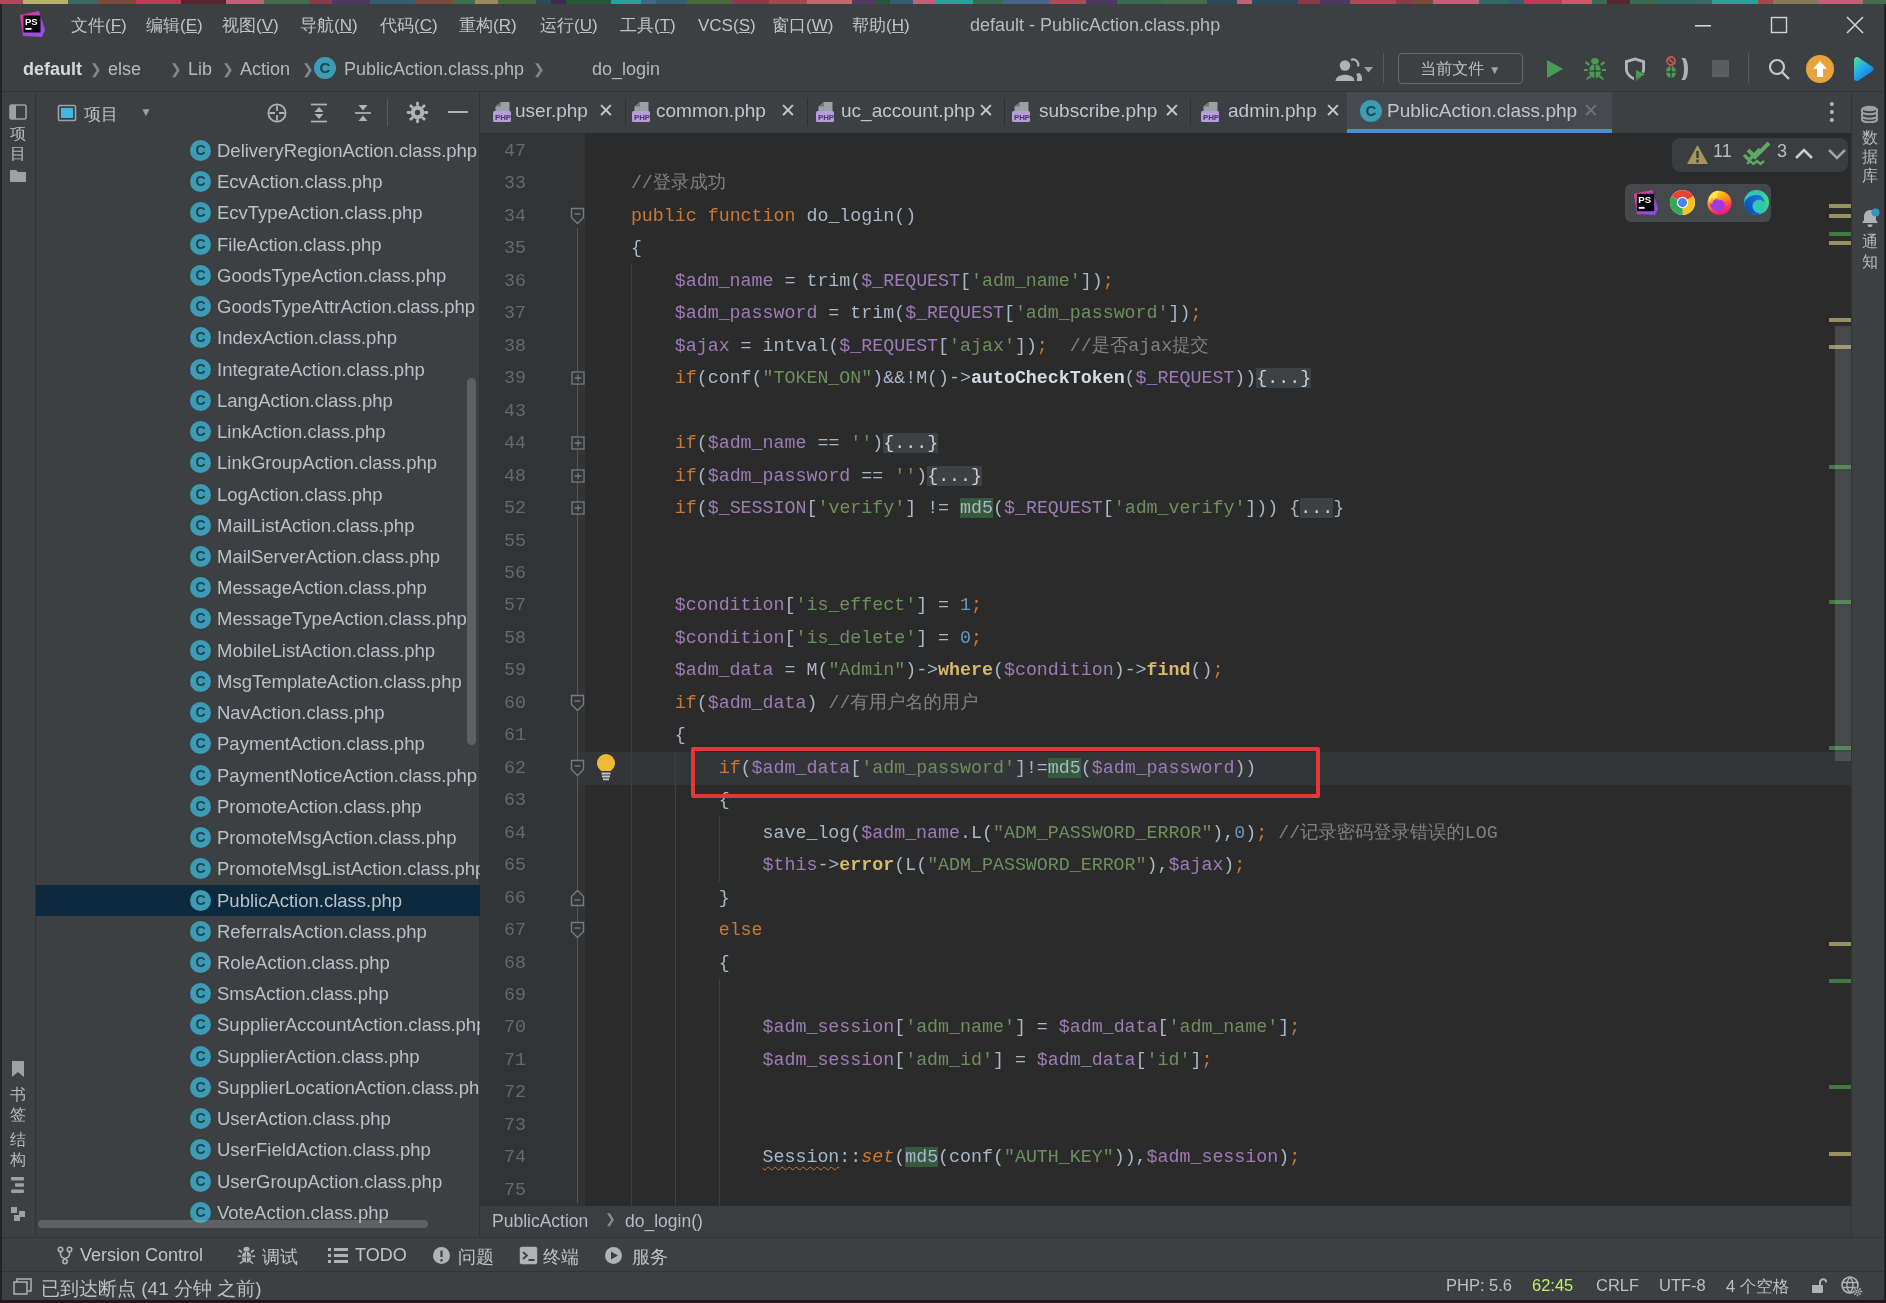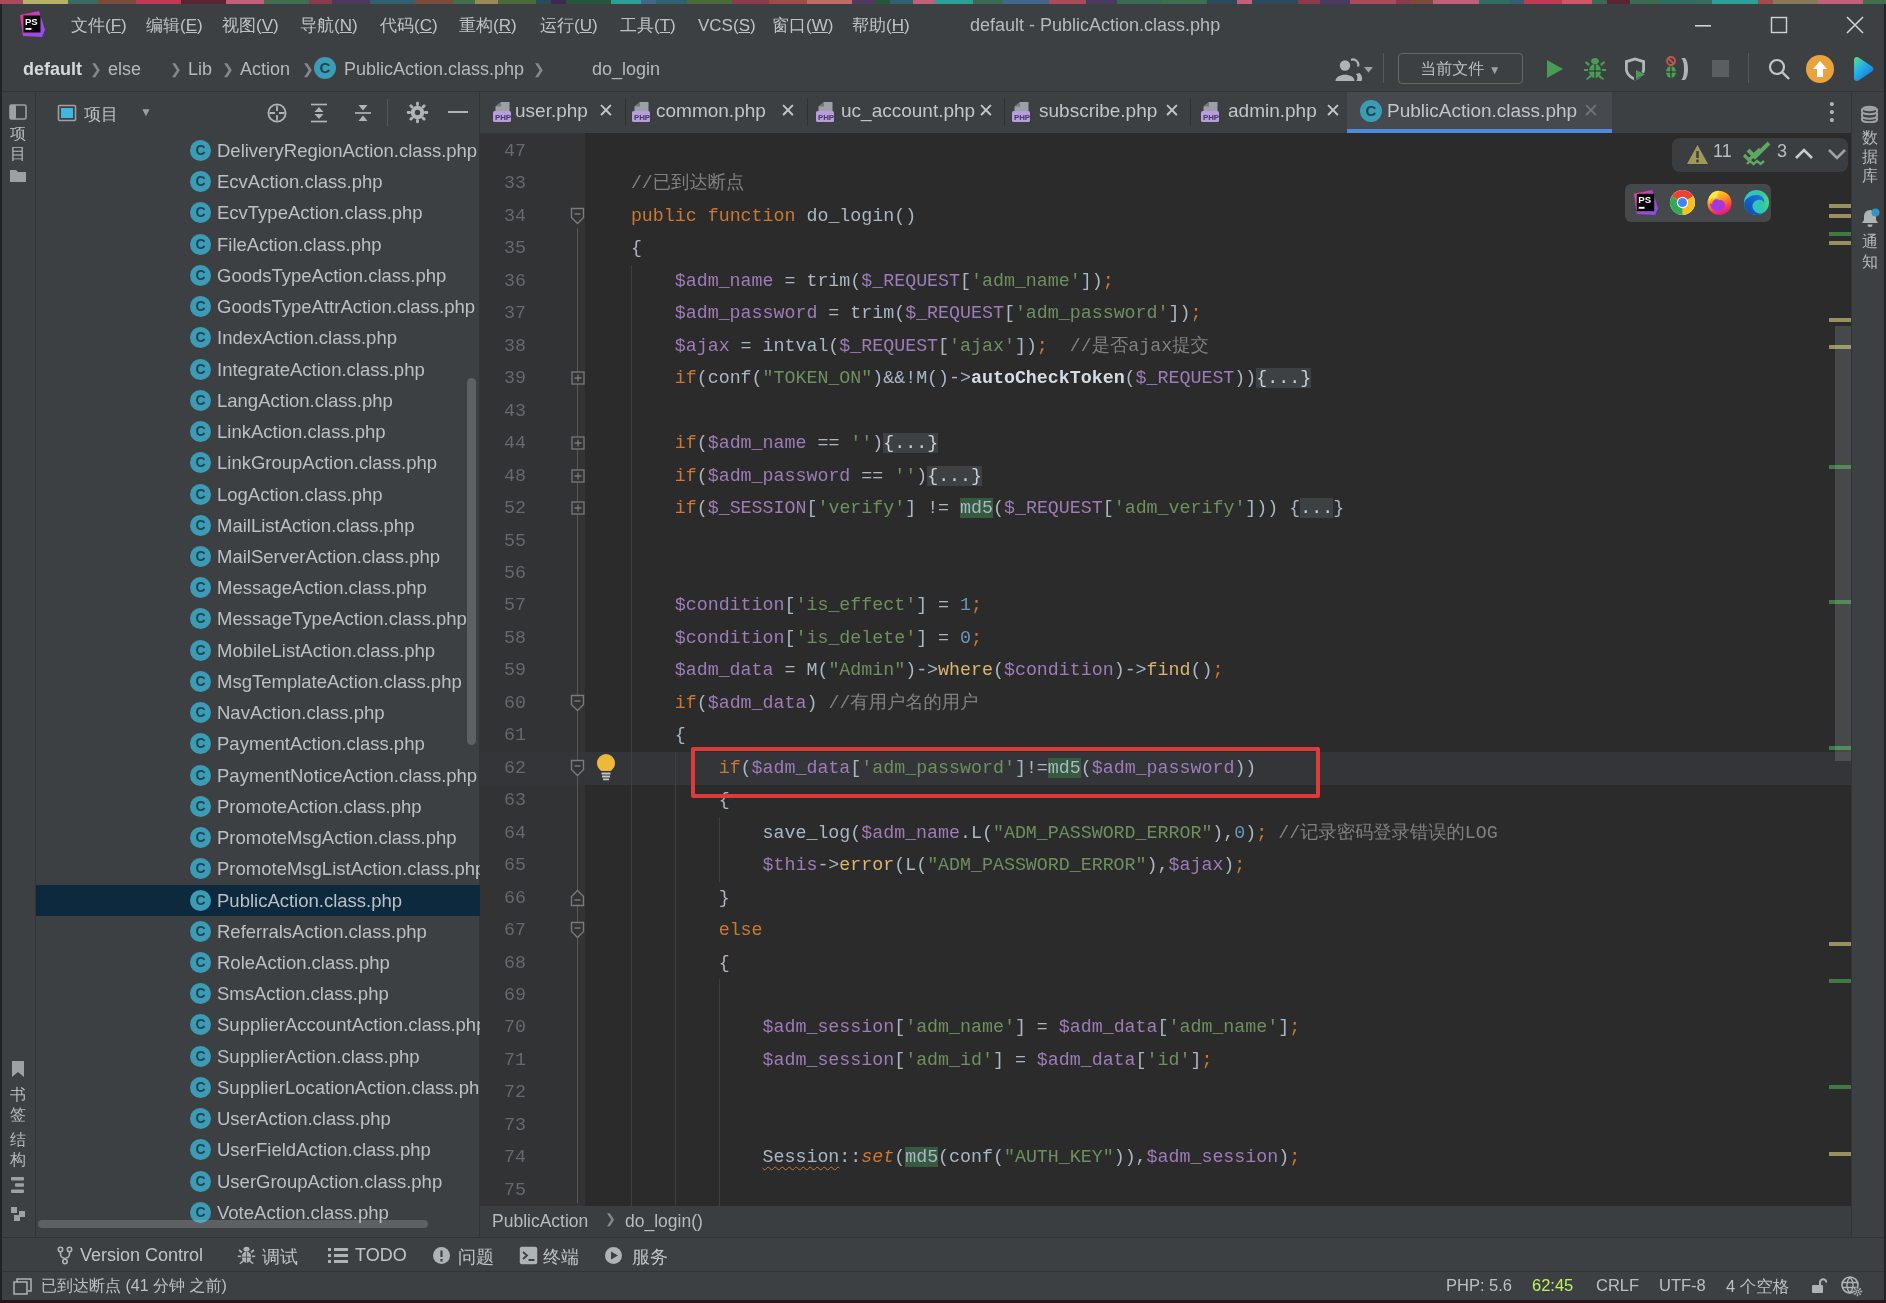--- a/index.html
+++ b/index.html
@@ -38,21 +38,21 @@
 .tab { position:absolute; top:0; height:37px; line-height:37px; color:#bfc6cc; font-size:19px; }
 
 .cl { position:absolute; left:107px; width:1266px; height:33px; line-height:33px; font-family:"Liberation Mono", monospace; font-size:18.3px; white-space:pre; color:#a9b7c6; }
 .ln { position:absolute; left:0; width:46px; height:33px; line-height:33px; text-align:right; font-family:"Liberation Mono", monospace; font-size:18.3px; color:#656a6d; }
 .kw { color:#cc7832; }
 .vr { color:#9d7cb8; }
 .st { color:#6e8f5e; }
 .nm { color:#6897bb; }
 .cm { color:#808080; }
 .sc { color:#cc7832; }
-.mt { color:#d8b76e; font-weight:normal; }
+.mt { color:#d8b76e; font-weight:bold; }
 .mtw { color:#d4dde5; font-weight:bold; }
 .fold { background:#3e4143; color:#c9d1d9; }
 .hl5 { background:#365a3d; }
 </style>
 </head>
 <body>
 <div id="desktop-top" class="abs"></div>
 <div id="titlebar" class="abs">
   <svg class="abs" style="left:18px;top:6px" width="28" height="28" viewBox="0 0 28 28">
     <defs>
@@ -420,21 +420,21 @@
 <div id="editor" class="abs">
     <div id="gutter"></div>
 <div class="abs" style="left:0px;top:619px;width:1371px;height:33px;background:#333538"></div>
 <div class="abs" style="left:151px;top:132px;width:1px;height:941px;background:#3c3e40"></div>
 <div class="abs" style="left:195px;top:619px;width:1px;height:454px;background:#3c3e40"></div>
 <div class="abs" style="left:239px;top:684px;width:1px;height:65px;background:#3c3e40"></div>
 <div class="abs" style="left:239px;top:846px;width:1px;height:227px;background:#3c3e40"></div>
 <div class="abs" style="left:97px;top:95px;width:1px;height:975px;background:#55585b"></div>
 <div class="ln" style="top:2px">47</div>
 <div class="ln" style="top:34px">33</div>
-<div class="cl" style="top:34px">&nbsp;&nbsp;&nbsp;&nbsp;<span class="cm">//已到达断点</span></div>
+<div class="cl" style="top:34px">&nbsp;&nbsp;&nbsp;&nbsp;<span class="cm">//登录成功</span></div>
 <div class="ln" style="top:67px">34</div>
 <div class="cl" style="top:67px">&nbsp;&nbsp;&nbsp;&nbsp;<span class="kw">public</span> <span class="kw">function</span> do_login()</div>
 <svg class="abs" style="left:90px;top:74px" width="15" height="19" viewBox="0 0 15 19">
       <path d="M1.5 1.5 h12 v9 l-6 6 -6 -6 Z" fill="#313335" stroke="#767b7e" stroke-width="1.4"></path>
       <path d="M4.5 7 h6" stroke="#767b7e" stroke-width="1.4"></path>
     </svg>
 <div class="ln" style="top:99px">35</div>
 <div class="cl" style="top:99px">&nbsp;&nbsp;&nbsp;&nbsp;{</div>
 <div class="ln" style="top:132px">36</div>
 <div class="cl" style="top:132px">&nbsp;&nbsp;&nbsp;&nbsp;&nbsp;&nbsp;&nbsp;&nbsp;<span class="vr">$adm_name</span> = trim(<span class="vr">$_REQUEST</span>[<span class="st">'adm_name'</span>])<span class="sc">;</span></div>
@@ -674,21 +674,21 @@
       <circle cx="9.5" cy="9.5" r="8.5" fill="#aeb3b6"></circle>
       <path d="M7 5.5 L14 9.5 L7 13.5 Z" fill="#3d4042"></path>
     </svg>
   <span class="abs ui" style="left:632px;top:7px;color:#c0c4c7;font-size:18px">服务</span>
 </div>
 <div id="statusbar" class="abs">
   <svg class="abs" style="left:13px;top:6px" width="19" height="17" viewBox="0 0 19 17">
       <rect x="1" y="4" width="13" height="12" fill="none" stroke="#aeb3b6" stroke-width="1.5"></rect>
       <path d="M4 4 V1 h14 v12 h-3" fill="none" stroke="#aeb3b6" stroke-width="1.5"></path>
     </svg>
-  <span class="abs" style="left:41px;top:4px;color:#bcc0c3;font-size:16px">已到达断点 (41 分钟 之前)</span>
+  <span class="abs" style="left:41px;top:4px;color:#bcc0c3;font-size:19px">已到达断点 (41 分钟 之前)</span>
   <span class="abs" style="left:1446px;top:4px;color:#bcc0c3;font-size:16.5px">PHP: 5.6</span>
   <span class="abs" style="left:1532px;top:4px;color:#bef264;font-size:16.5px">62:45</span>
   <span class="abs" style="left:1596px;top:4px;color:#bcc0c3;font-size:16.5px">CRLF</span>
   <span class="abs" style="left:1659px;top:4px;color:#bcc0c3;font-size:16.5px">UTF-8</span>
   <span class="abs" style="left:1726px;top:4px;color:#bcc0c3;font-size:16.5px">4 个空格</span>
   <svg class="abs" style="left:1810px;top:5px" width="17" height="18" viewBox="0 0 17 18">
       <rect x="2" y="8" width="11" height="8" rx="1" fill="#aeb3b6"></rect>
       <path d="M10 8 V5.5 a3.2 3.2 0 0 1 6.4 0" fill="none" stroke="#aeb3b6" stroke-width="2"></path>
     </svg>
   <svg class="abs" style="left:1840px;top:4px" width="24" height="22" viewBox="0 0 24 22">

